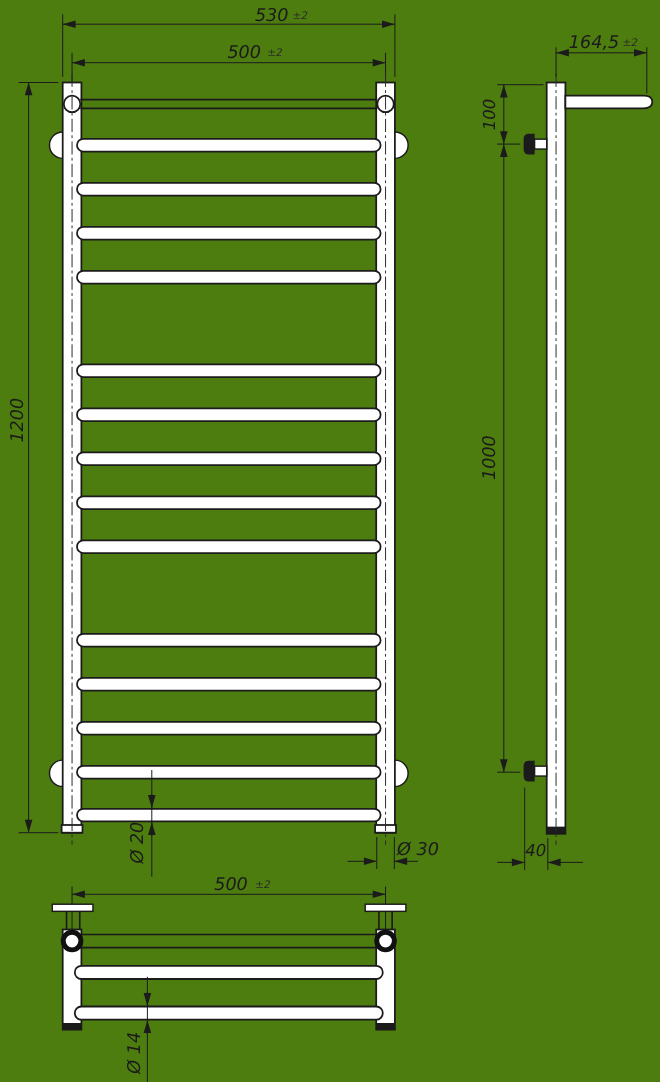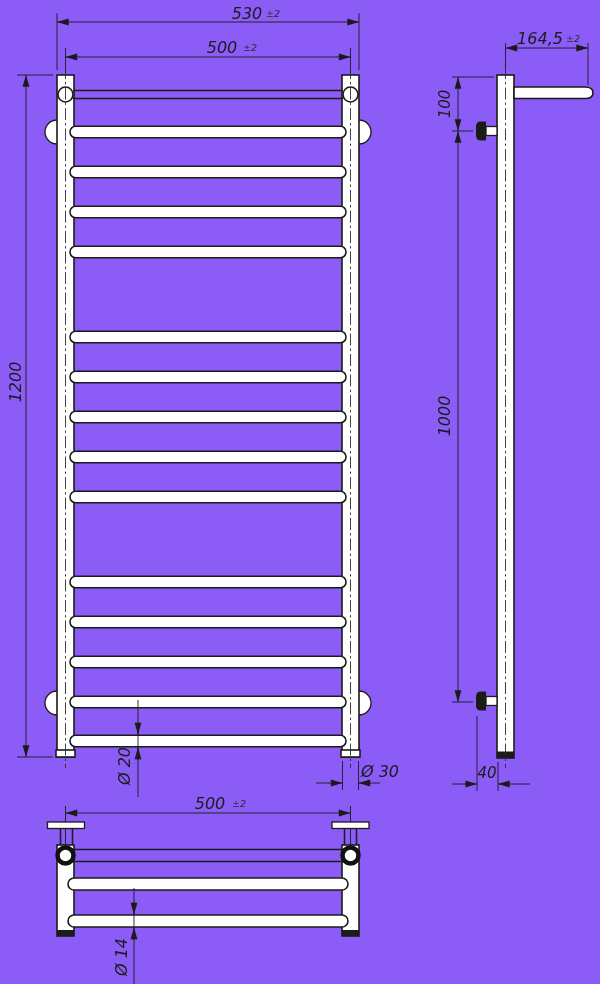--- a/index.html
+++ b/index.html
@@ -1,16 +1,16 @@
 <!DOCTYPE html>
 <html><head>
 <meta charset="utf-8">
 <style>
   html,body{margin:0;padding:0;background:#fbfbfb;}
-  .stage{width:600px;height:984px;position:relative;background:#8b5cf6;overflow:hidden;}
+  .stage{width:600px;height:984px;position:relative;background:#4d7c0f;overflow:hidden;}
   svg{display:block;}
   .outline{fill:#ffffff;stroke:#1b1b1b;stroke-width:1.6;}
   .outline-thin{fill:#ffffff;stroke:#1b1b1b;stroke-width:1.3;}
   .bar{stroke:#1b1b1b;stroke-width:1.5;fill:none;}
   .solid{fill:#1b1b1b;stroke:none;}
   .dimline{stroke:#1b1b1b;stroke-width:0.9;fill:none;}
   .center{stroke:#2c2c2c;stroke-width:0.9;fill:none;stroke-dasharray:12 3 2.5 3;}
   .ring{fill:#ffffff;stroke:#111111;stroke-width:4.5;}
   .dim-text{font:italic 16px "DejaVu Sans",sans-serif;fill:#1b1b1b;}
   .dim-text-sm{font:italic 15px "DejaVu Sans",sans-serif;fill:#1b1b1b;}

